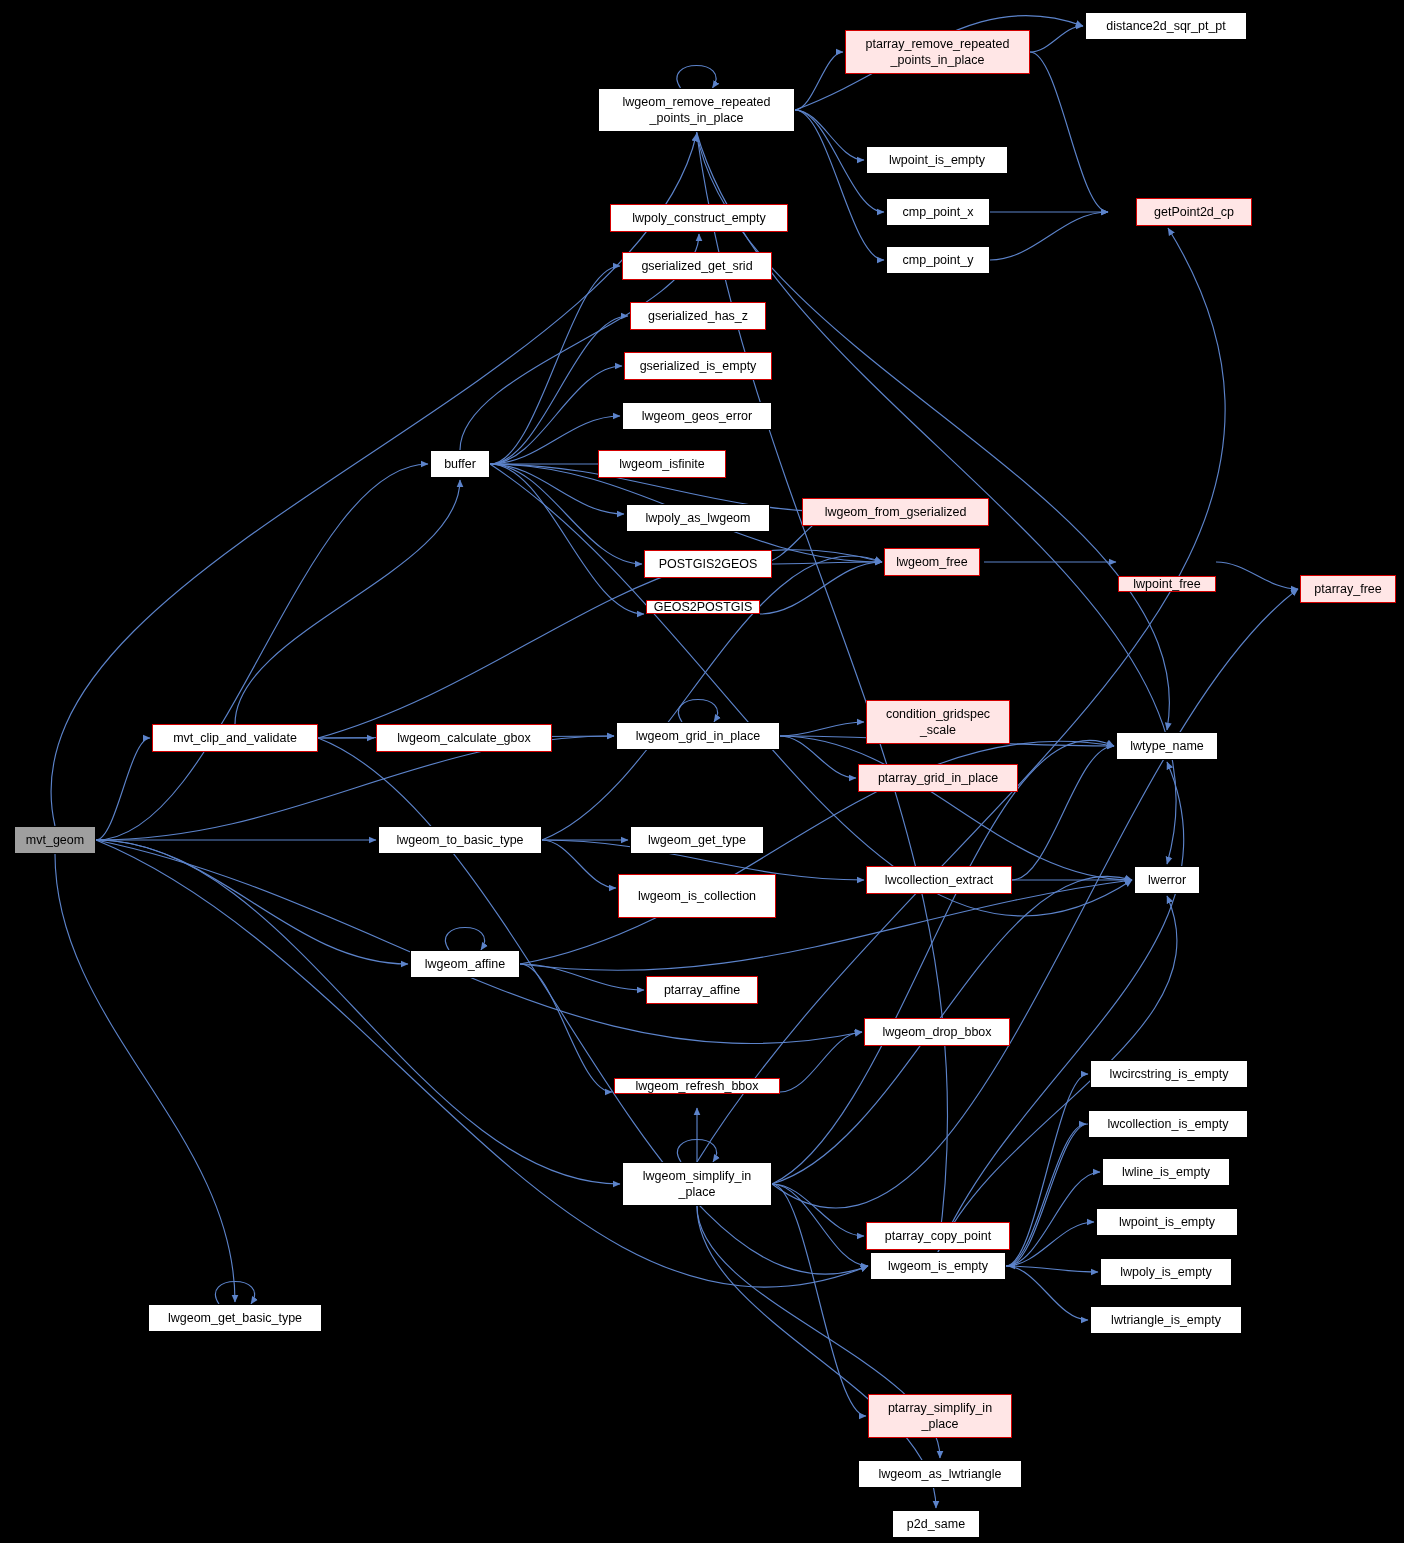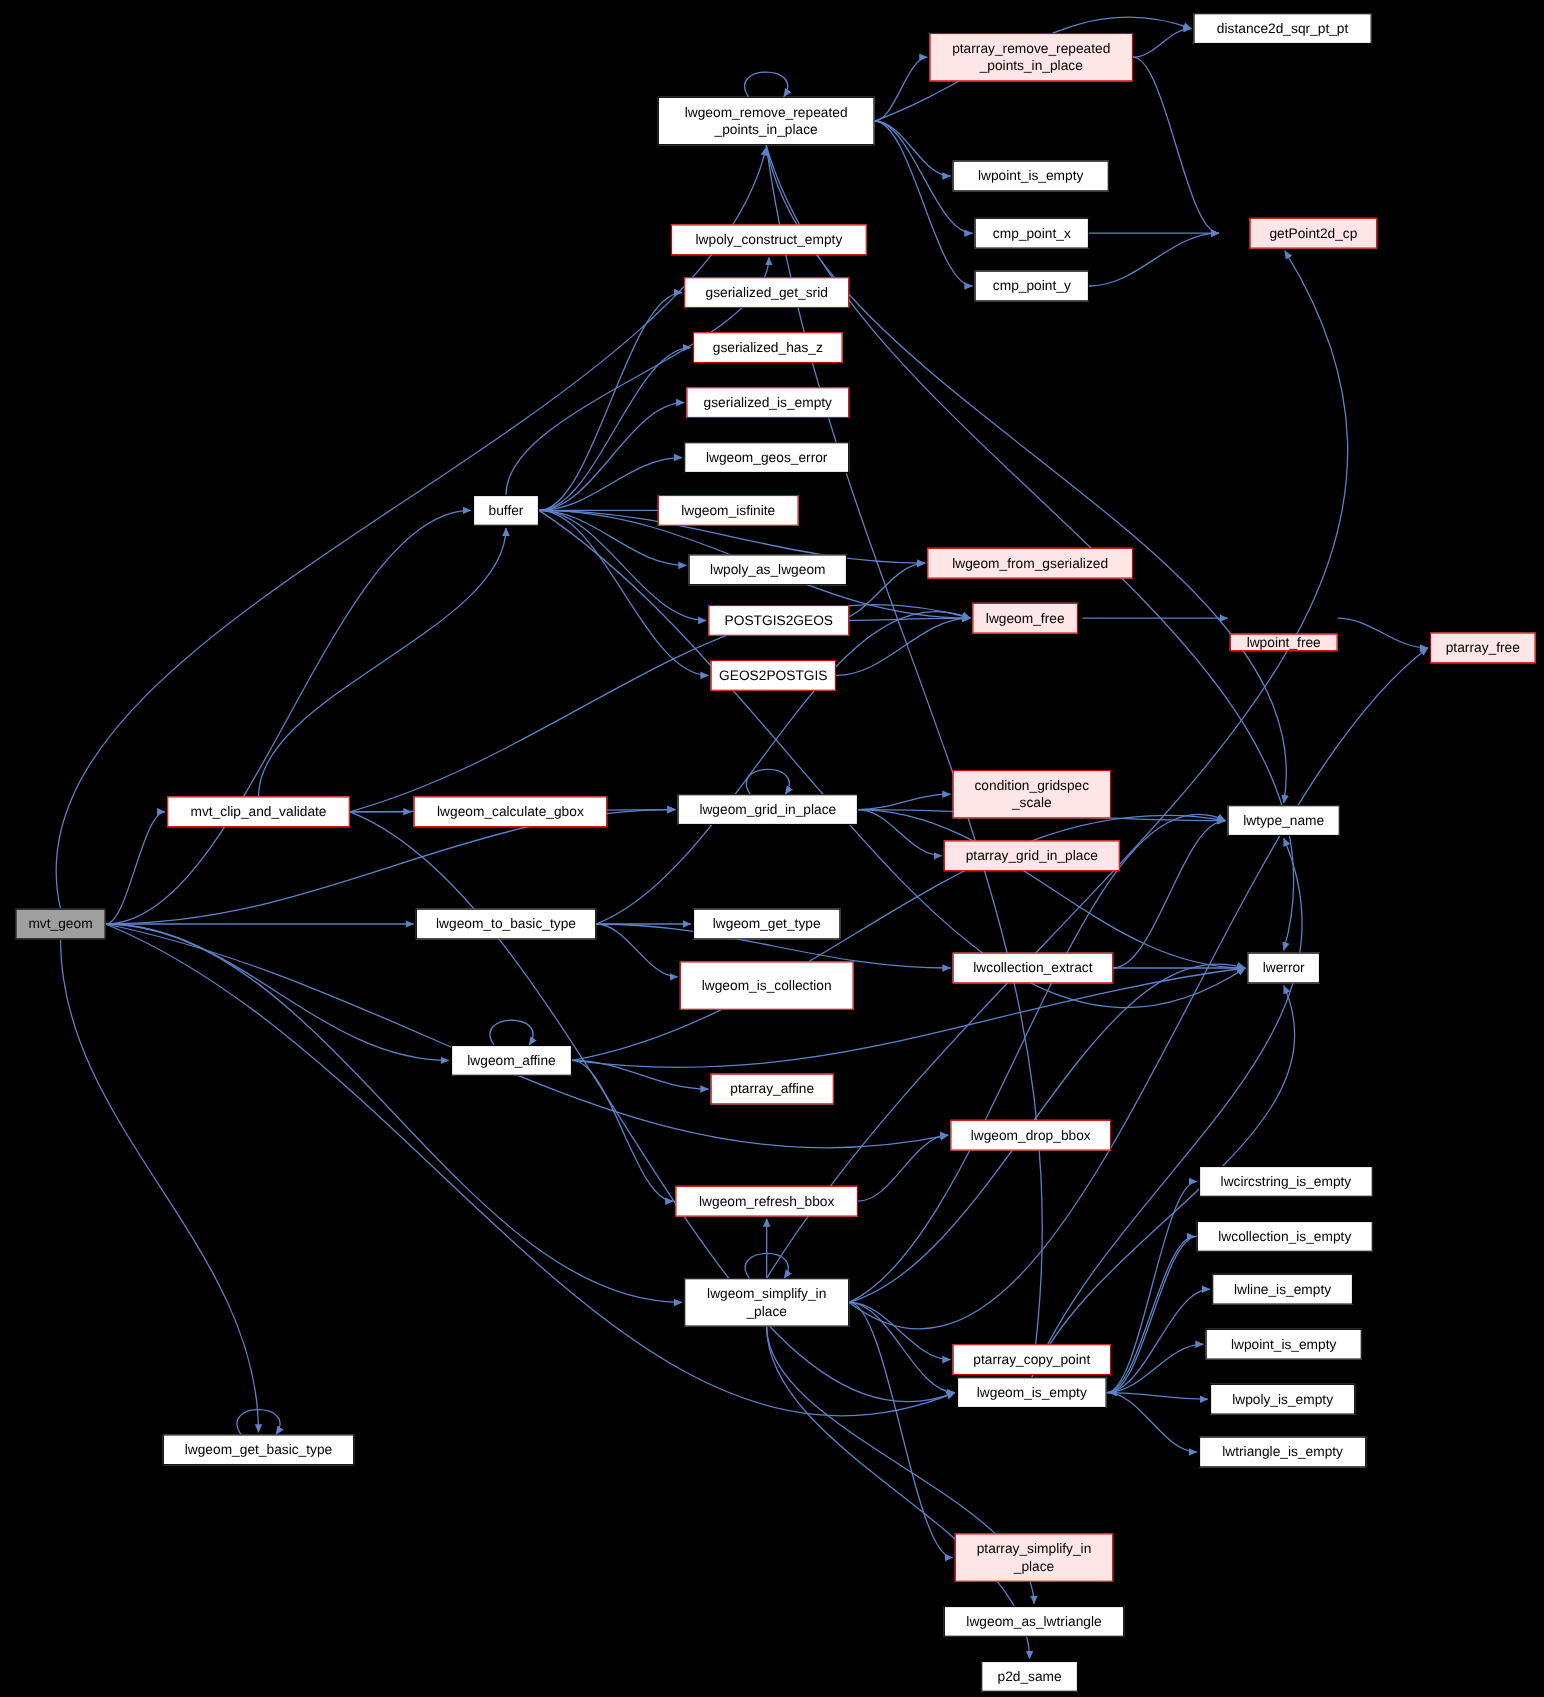--- a/index.html
+++ b/index.html
@@ -165,42 +165,42 @@
   <div class="node pink" style="left:1136px;top:198px;width:116px;height:28px">getPoint2d_cp</div>
   <div class="node normal" style="left:886px;top:246px;width:104px;height:28px">cmp_point_y</div>
   <div class="node red" style="left:610px;top:204px;width:178px;height:28px">lwpoly_construct_empty</div>
   <div class="node red" style="left:622px;top:252px;width:150px;height:28px">gserialized_get_srid</div>
   <div class="node red" style="left:630px;top:302px;width:136px;height:28px">gserialized_has_z</div>
   <div class="node red" style="left:624px;top:352px;width:148px;height:28px">gserialized_is_empty</div>
   <div class="node normal" style="left:622px;top:402px;width:150px;height:28px">lwgeom_geos_error</div>
   <div class="node normal" style="left:430px;top:450px;width:60px;height:28px">buffer</div>
   <div class="node red" style="left:598px;top:450px;width:128px;height:28px">lwgeom_isfinite</div>
   <div class="node normal" style="left:626px;top:504px;width:144px;height:28px">lwpoly_as_lwgeom</div>
-  <div class="node pink" style="left:843px;top:498px;width:187px;height:28px">lwgeom_from_gserialized</div>
+  <div class="node pink" style="left:802px;top:498px;width:187px;height:28px">lwgeom_from_gserialized</div>
   <div class="node red" style="left:644px;top:550px;width:128px;height:28px">POSTGIS2GEOS</div>
   <div class="node pink" style="left:884px;top:548px;width:96px;height:28px">lwgeom_free</div>
   <div class="node pink" style="left:1118px;top:576px;width:98px;height:16px">lwpoint_free</div>
   <div class="node pink" style="left:1300px;top:575px;width:96px;height:28px">ptarray_free</div>
-  <div class="node red" style="left:646px;top:600px;width:114px;height:28px">GEOS2POSTGIS</div>
+  <div class="node red" style="left:646px;top:600px;width:114px;height:14px">GEOS2POSTGIS</div>
   <div class="node pink" style="left:866px;top:700px;width:144px;height:44px">condition_gridspec
 _scale</div>
   <div class="node normal" style="left:616px;top:722px;width:164px;height:28px">lwgeom_grid_in_place</div>
   <div class="node pink" style="left:858px;top:764px;width:160px;height:28px">ptarray_grid_in_place</div>
   <div class="node normal" style="left:1116px;top:732px;width:102px;height:28px">lwtype_name</div>
   <div class="node red" style="left:152px;top:724px;width:166px;height:28px">mvt_clip_and_validate</div>
   <div class="node red" style="left:376px;top:724px;width:176px;height:28px">lwgeom_calculate_gbox</div>
   <div class="node normal" style="left:378px;top:826px;width:164px;height:28px">lwgeom_to_basic_type</div>
   <div class="node normal" style="left:630px;top:826px;width:134px;height:28px">lwgeom_get_type</div>
   <div class="node red" style="left:618px;top:874px;width:158px;height:44px">lwgeom_is_collection</div>
   <div class="node red" style="left:866px;top:866px;width:146px;height:28px">lwcollection_extract</div>
   <div class="node normal" style="left:1134px;top:866px;width:66px;height:28px">lwerror</div>
   <div class="node normal" style="left:410px;top:950px;width:110px;height:28px">lwgeom_affine</div>
   <div class="node red" style="left:646px;top:976px;width:112px;height:28px">ptarray_affine</div>
   <div class="node red" style="left:864px;top:1018px;width:146px;height:28px">lwgeom_drop_bbox</div>
-  <div class="node red" style="left:614px;top:1078px;width:166px;height:28px">lwgeom_refresh_bbox</div>
+  <div class="node red" style="left:614px;top:1078px;width:166px;height:16px">lwgeom_refresh_bbox</div>
   <div class="node normal" style="left:1090px;top:1060px;width:158px;height:28px">lwcircstring_is_empty</div>
   <div class="node normal" style="left:1088px;top:1110px;width:160px;height:28px">lwcollection_is_empty</div>
   <div class="node normal" style="left:1102px;top:1158px;width:128px;height:28px">lwline_is_empty</div>
   <div class="node normal" style="left:622px;top:1162px;width:150px;height:44px">lwgeom_simplify_in
 _place</div>
   <div class="node normal" style="left:1096px;top:1208px;width:142px;height:28px">lwpoint_is_empty</div>
   <div class="node red" style="left:866px;top:1222px;width:144px;height:28px">ptarray_copy_point</div>
   <div class="node normal" style="left:870px;top:1252px;width:136px;height:28px">lwgeom_is_empty</div>
   <div class="node normal" style="left:1100px;top:1258px;width:132px;height:28px">lwpoly_is_empty</div>
   <div class="node normal" style="left:1090px;top:1306px;width:152px;height:28px">lwtriangle_is_empty</div>

